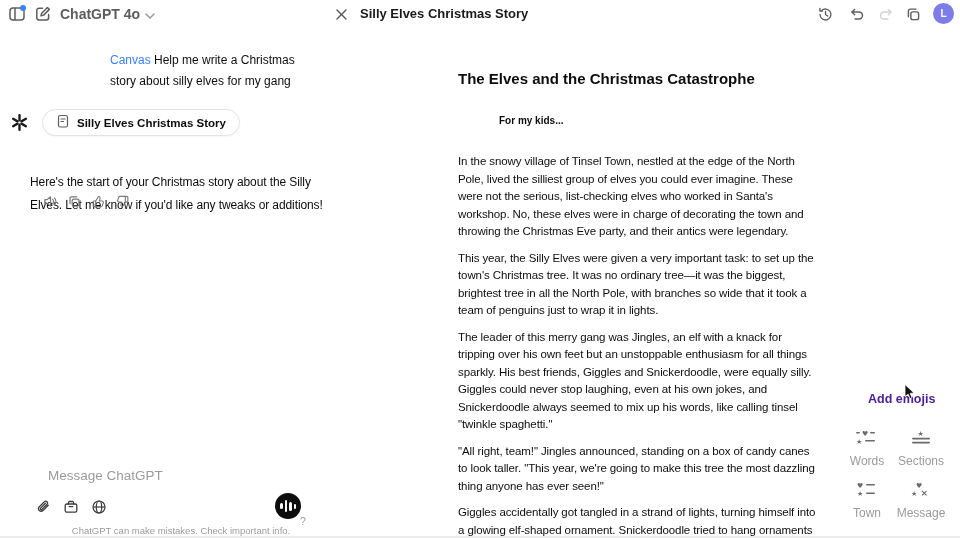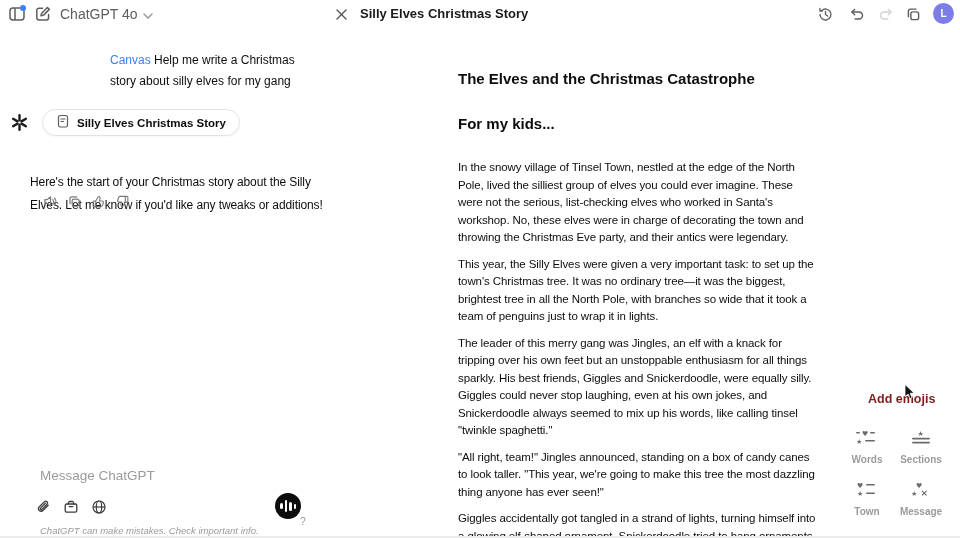--- a/index.html
+++ b/index.html
@@ -9,21 +9,21 @@
 
   
   .topbar { position:absolute; left:0; top:0; width:960px; height:28px; background:#fff; }
   .icon-btn { position:absolute; display:flex; align-items:center; justify-content:center;
               width:22px; height:22px; border-radius:6px; cursor:pointer; background:transparent; border:none; }
   .icon-btn svg { display:block; }
   #btn-sidebar { left:6px; top:3px; }
   .blue-dot { position:absolute; right:2px; top:2px; width:6px; height:6px; border-radius:50%; background:#3b82f6; }
   #btn-newchat { left:32px; top:3px; }
   .model-selector { position:absolute; left:60px; top:4px; height:20px; display:flex; align-items:center; gap:5px;
-                    cursor:pointer; color:#5d5d5d; font-size:14px; font-weight:400; }
+                    cursor:pointer; color:#5d5d5d; font-size:14px; font-weight:700; }
   #btn-close-canvas { left:330px; top:3px; }
   .doc-title-top { position:absolute; left:360px; top:6px; font-size:13px; font-weight:700; color:#1a1a1a; }
   #btn-history { left:814px; top:3px; }
   #btn-undo    { left:846px; top:3px; }
   #btn-redo    { left:874px; top:3px; }
   #btn-copydoc { left:902px; top:3px; }
   .avatar { position:absolute; left:933px; top:3px; width:21px; height:21px; border-radius:50%;
             background:#7d7de8; color:#fff; font-size:10px; font-weight:700;
             display:flex; align-items:center; justify-content:center; cursor:pointer; }
 
@@ -33,44 +33,44 @@
   .openai-logo { position:absolute; left:9px; top:112px; }
   .canvas-card { position:absolute; left:42px; top:109px; height:27px; display:flex; align-items:center; gap:7px;
                  padding:0 13px; border:1px solid #e3e3e3; border-radius:14px; background:#fff;
                  box-shadow:0 1px 2px rgba(0,0,0,.04); cursor:pointer; }
   .canvas-card-label { font-size:11.5px; font-weight:600; color:#0d0d0d; white-space:nowrap; }
   .assistant-msg { position:absolute; left:30px; top:148px; width:302px; font-size:12px; line-height:23px;
                    letter-spacing:-0.1px; color:#0d0d0d;margin-top:23px; }
   .msg-actions { position:absolute; left:40px; top:191px; display:flex; gap:4px; }
   .msg-actions .icon-btn { position:static; width:20px; height:20px; }
 
-  .message-input { position:absolute; left:40px; top:468px; width:260px; font-size:13.5px; color:#9b9b9b; cursor:text; }
+  .message-input { position:absolute; left:48px; top:468px; width:260px; font-size:13.5px; color:#9b9b9b; cursor:text; }
   .composer-icons { position:absolute; left:32px; top:496px; display:flex; gap:6px; }
   .composer-icons .icon-btn { position:static; }
   .voice-btn { position:absolute; left:275px; top:493px; width:26px; height:26px; border-radius:50%;
                background:#0d0d0d; display:flex; align-items:center; justify-content:center; gap:2px;
                cursor:pointer; border:none; }
   .voice-btn .bar { width:2.5px; border-radius:2px; background:#fff; }
-  .chat-footer { position:absolute; left:40px; top:525px; width:282px; 
-                 font-size:9.5px; color:#9b9b9b;font-style:italic; }
+  .chat-footer { position:absolute; left:40px; top:525px; width:282px; text-align:center;
+                 font-size:9.5px; color:#9b9b9b; }
   .help-btn { position:absolute; left:296px; top:514px; width:14px; height:14px; font-size:10.5px; color:#9b9b9b;
               display:flex; align-items:center; justify-content:center; cursor:pointer; }
 
   
   .document { position:absolute; left:458px; top:70px; width:362px; cursor:text; }
   .doc-heading { font-size:15px; font-weight:700; color:#0d0d0d; }
-  .doc-dedication { margin-top:28px; font-size:15px; font-weight:700; color:#0d0d0d; }
+  .doc-dedication { margin-top:28px; font-size:10px; font-weight:700; color:#0d0d0d;margin-left:41px; }
   .doc-body { margin-top:27px; }
   .doc-body p { font-size:11.5px; line-height:17.5px; letter-spacing:-0.1px; color:#0d0d0d; margin:0 0 9px 0; }
 
   
-  .emoji-menu-title { position:absolute; left:868px; top:392px; font-size:12.5px; font-weight:700; color:#7f1d1d; cursor:pointer; }
+  .emoji-menu-title { position:absolute; left:868px; top:392px; font-size:12.5px; font-weight:700; color:#4c1d95; cursor:pointer; }
   .cursor-pointer { position:absolute; left:904px; top:384px; pointer-events:none; }
   .emoji-cell { position:absolute; width:54px; display:flex; flex-direction:column; align-items:center; gap:5px; cursor:pointer; }
-  .emoji-cell .cell-label { font-size:10px; color:#9b9b9b;font-weight:bold; }
+  .emoji-cell .cell-label { font-size:12px; color:#9b9b9b; }
   #cell-words    { left:840px; top:429px; }
   #cell-sections { left:894px; top:429px; }
   #cell-lists    { left:840px; top:481px; }
   #cell-remove   { left:894px; top:481px; }
   .glyph-text { font-family:"DejaVu Sans",sans-serif; }
 
   .bottom-edge { position:absolute; left:0; bottom:0; width:960px; height:2px; background:#ececec; }
 </style>
 </head>
 <body>

